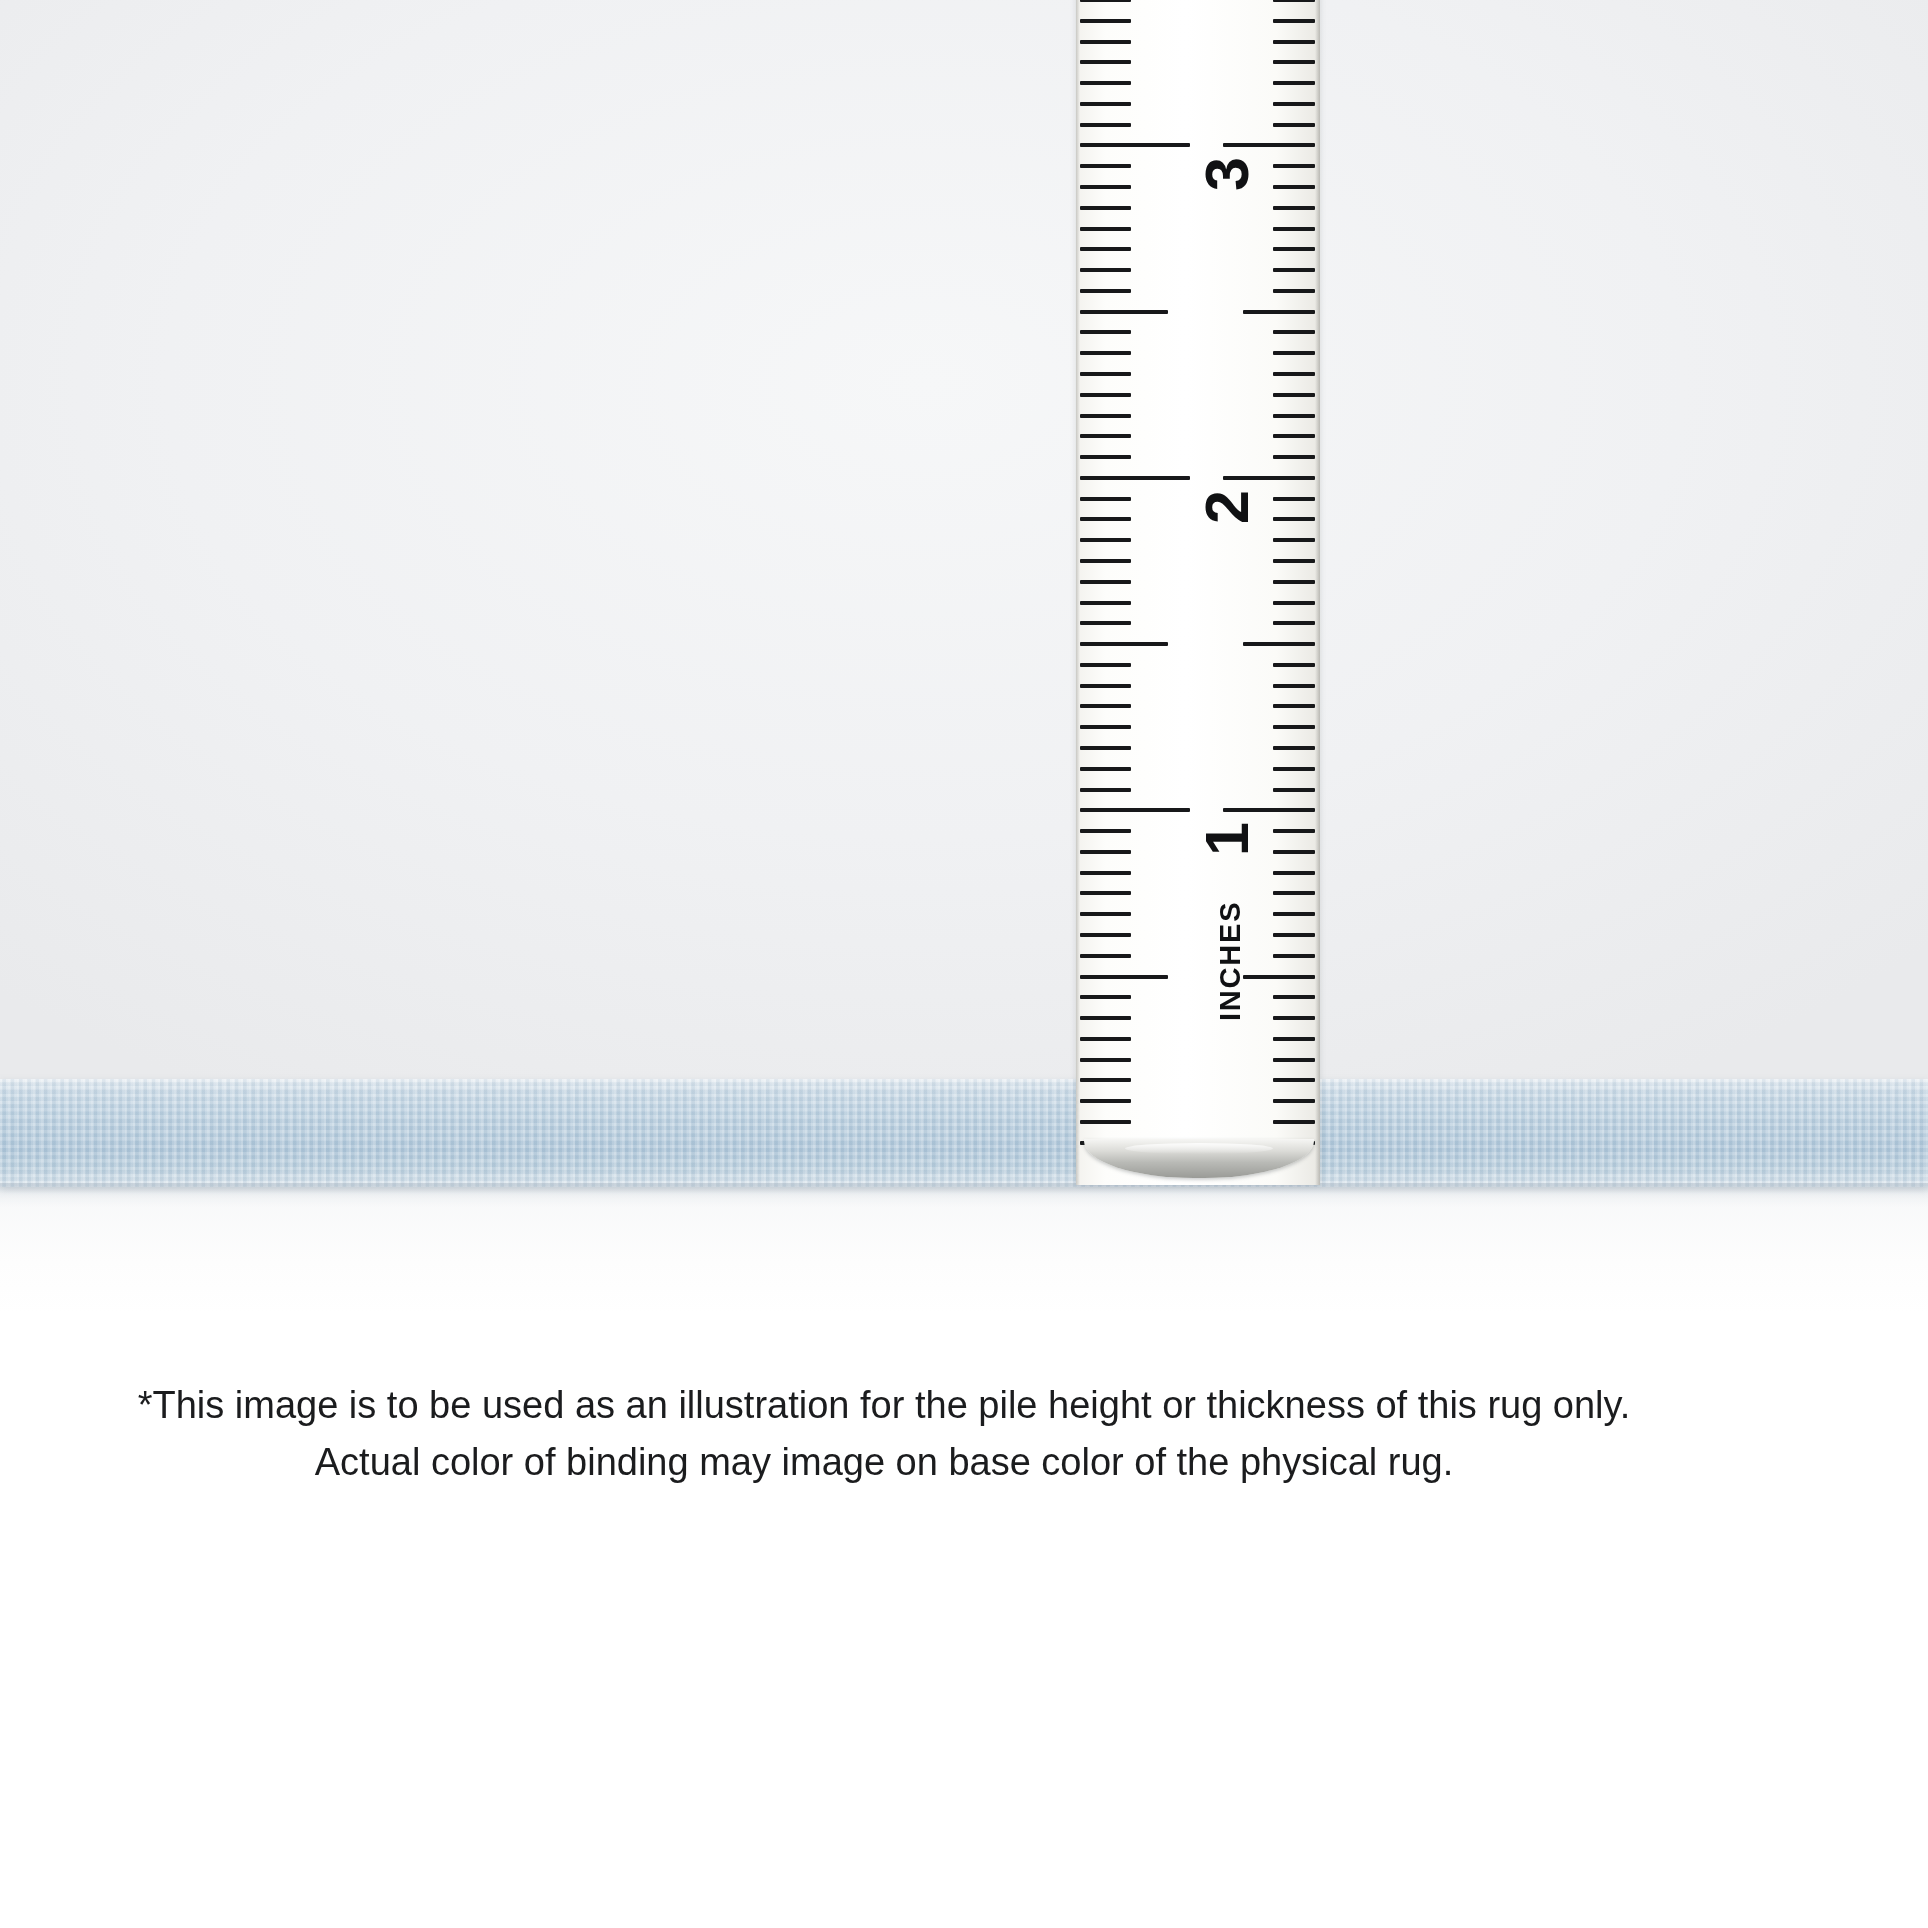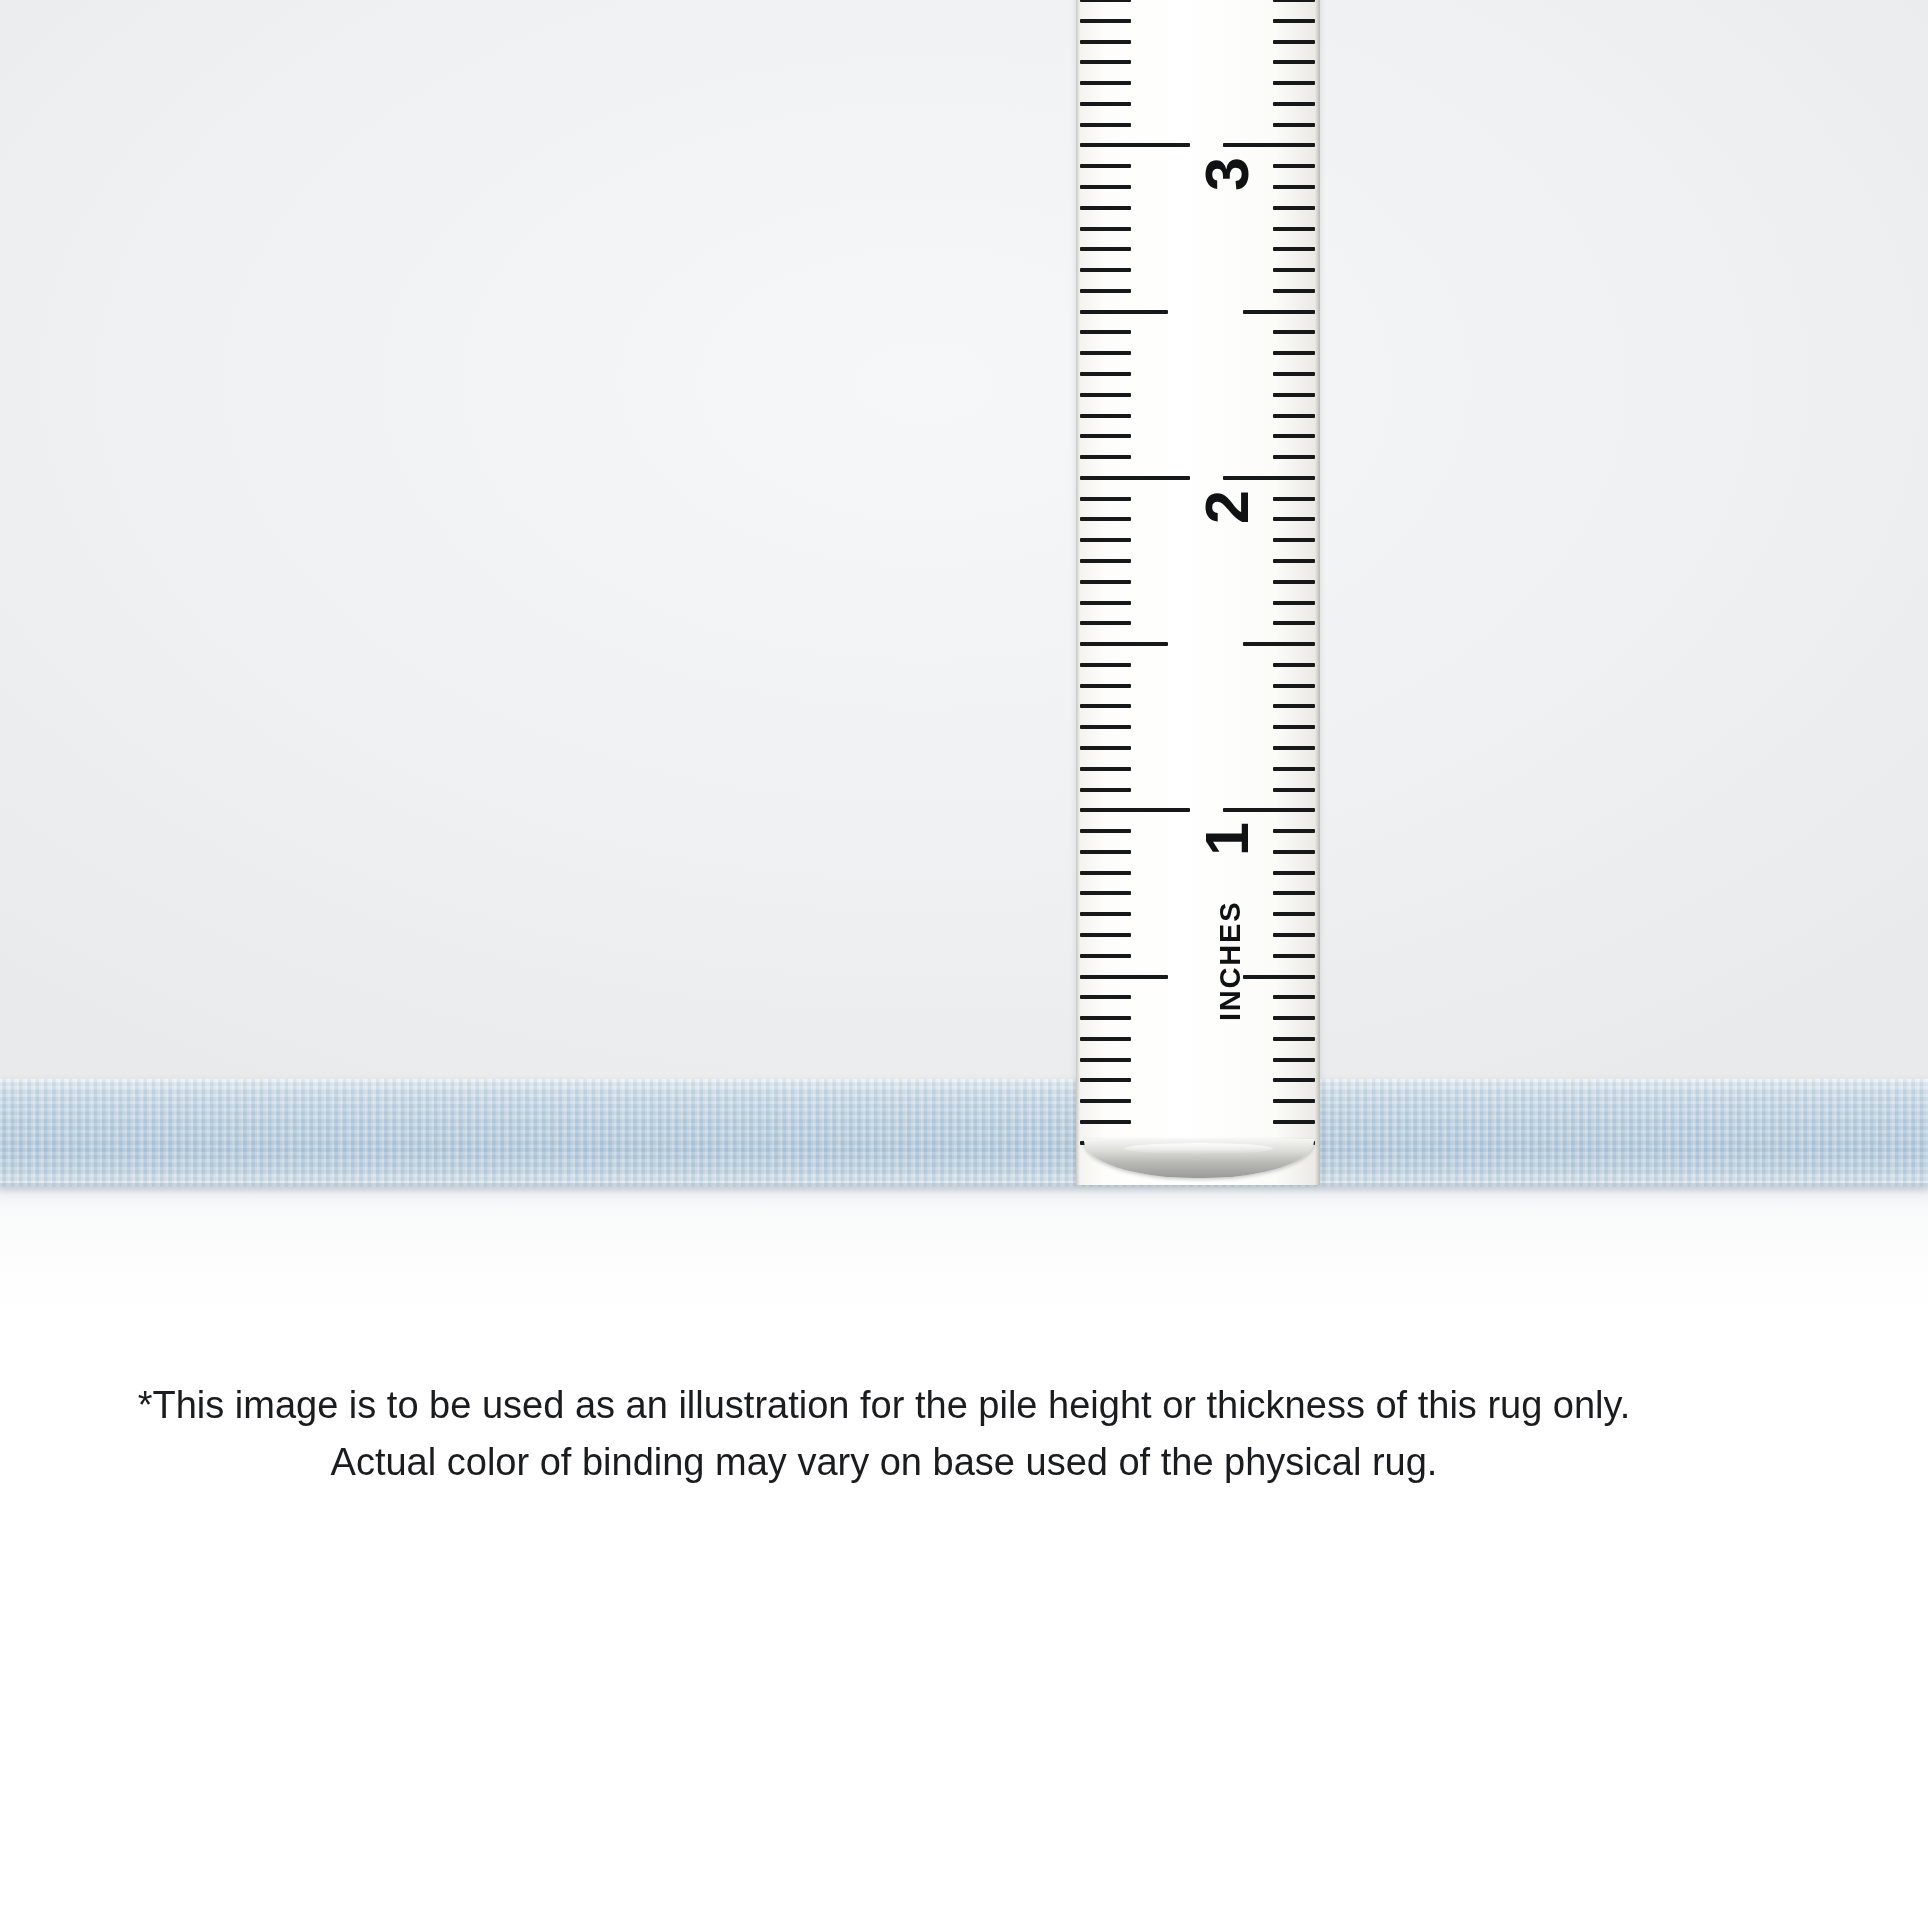--- a/index.html
+++ b/index.html
@@ -338,17 +338,17 @@
     </div>
 
     <div class="ruler-tip">
       <div class="shine"></div>
     </div>
 
   </div>
 
   <div class="caption">
     <span class="line">*This image is to be used as an illustration for the pile height or thickness of this rug only.</span>
-    <span class="line">Actual color of binding may vary on base used of the physical rug.</span>
+    <span class="line">Actual color of binding may image on base color of the physical rug.</span>
   </div>
 
 </div>
 
 
 </body></html>

